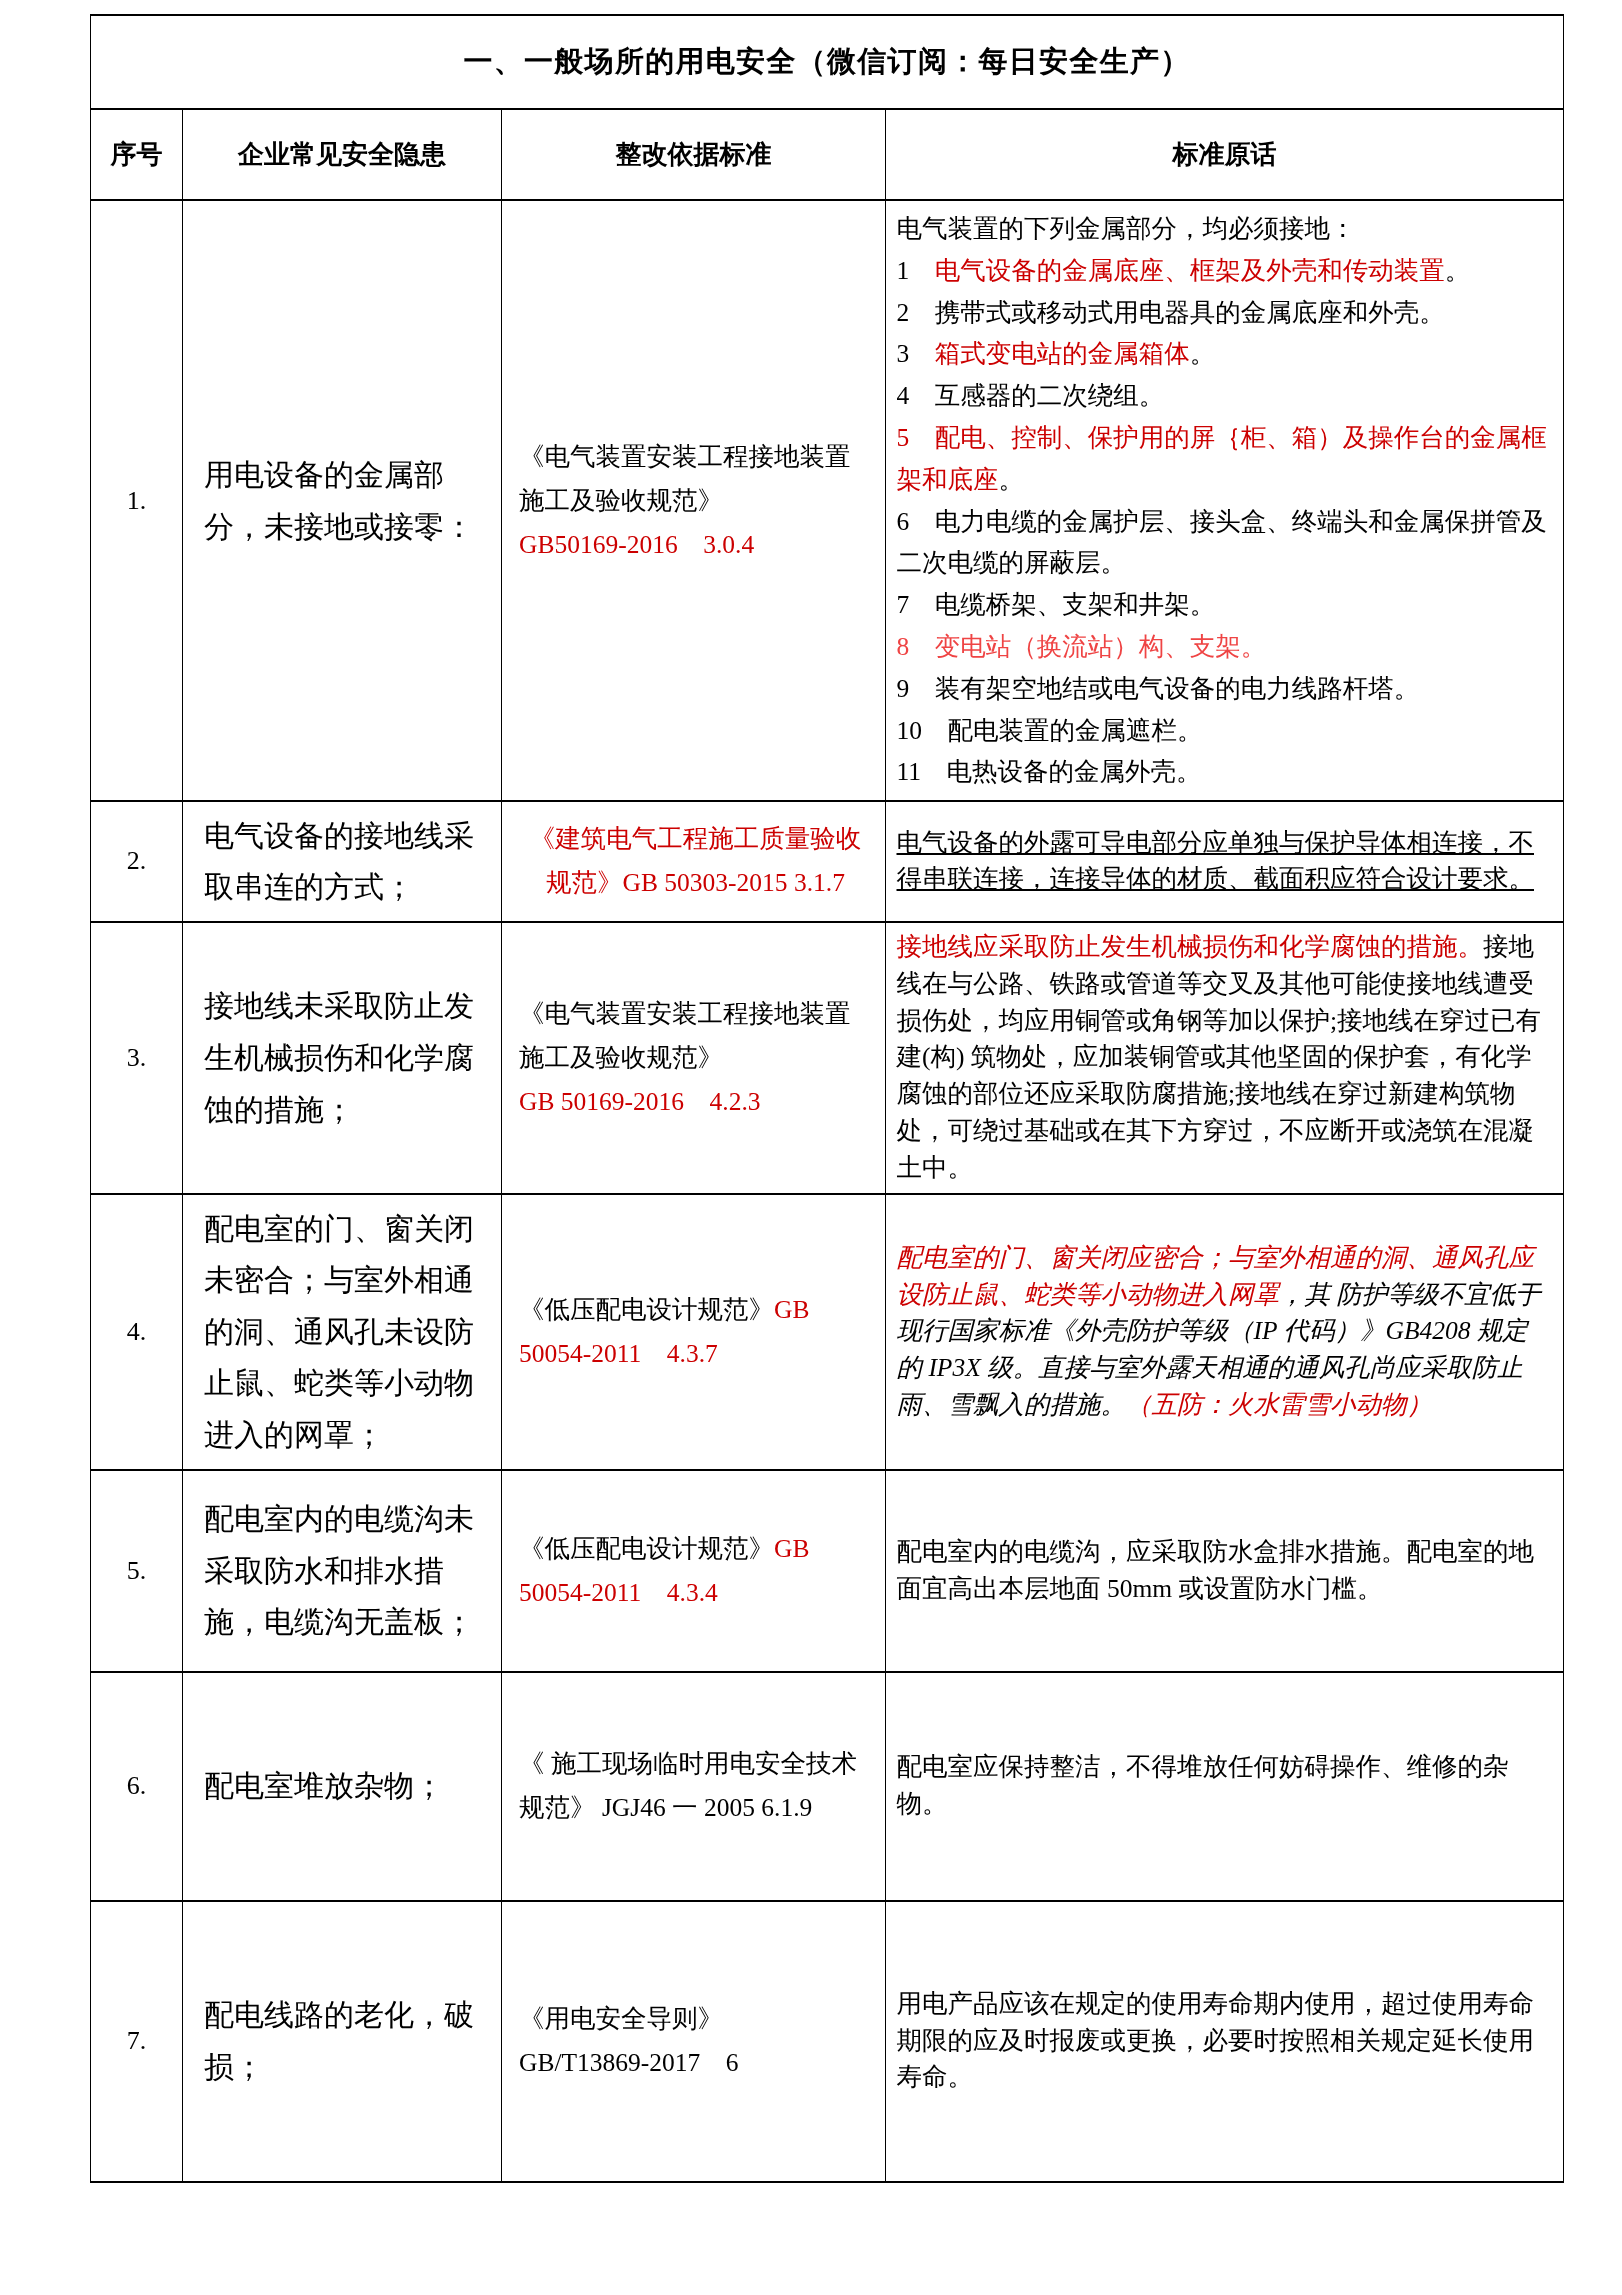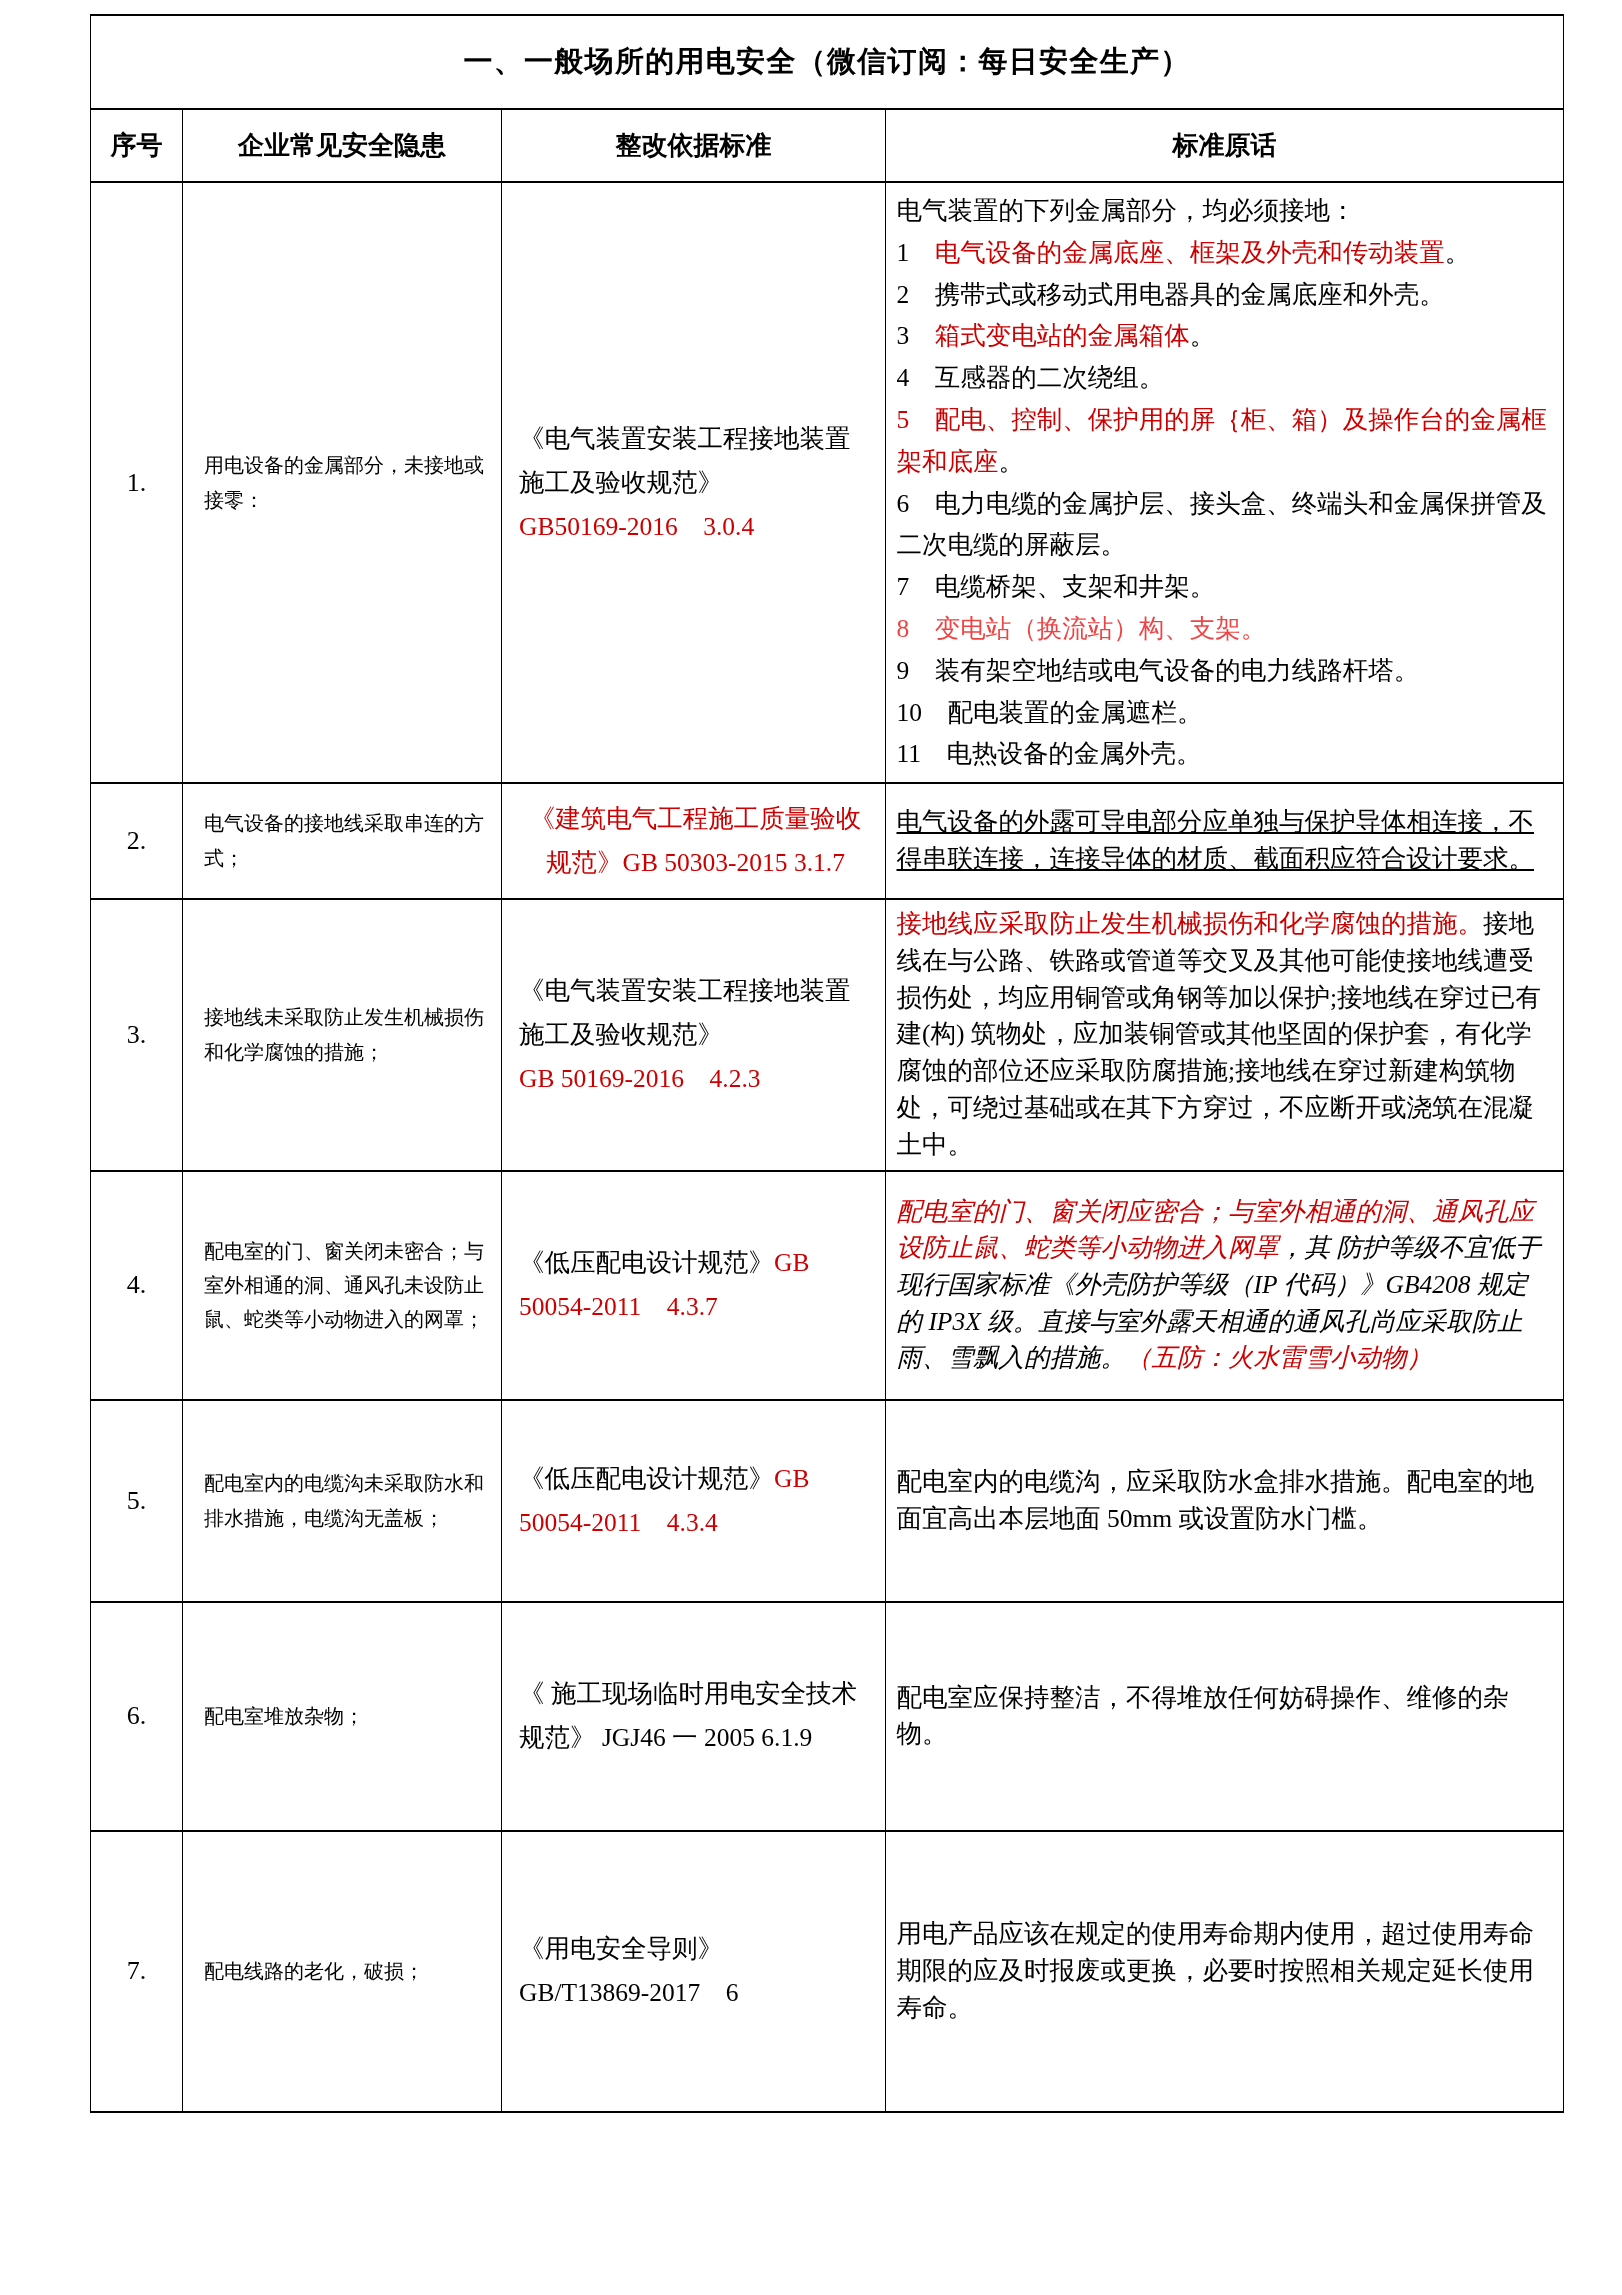--- a/index.html
+++ b/index.html
@@ -52,21 +52,21 @@
   th.hdr {
     font-size: 26px;
     font-weight: bold;
     text-align: center;
   }
   .c-no {
     text-align: center;
     font-size: 26px;
   }
   .c-haz {
-    font-size: 20px;
+    font-size: 30px;
     line-height: 1.72;
     padding: 7.9px 17px 7.9px 21px;
     text-align: left;
   }
   .c-std {
     font-size: 25.5px;
     line-height: 1.72;
     padding: 7.9px 13px 7.9px 17px;
     text-align: left;
   }
@@ -91,21 +91,21 @@
     <colgroup>
       <col style="width:92px">
       <col style="width:319px">
       <col style="width:384px">
       <col style="width:678px">
     </colgroup>
     <tbody>
       <tr style="height:94px">
         <td class="subtitle-cell" colspan="4">一、一般场所的用电安全（微信订阅：每日安全生产）</td>
       </tr>
-      <tr style="height:73px">
+      <tr style="height:91px">
         <th class="hdr">序号</th>
         <th class="hdr">企业常见安全隐患</th>
         <th class="hdr">整改依据标准</th>
         <th class="hdr">标准原话</th>
       </tr>
 
       <tr class="row-1" style="height:514px">
         <td class="c-no">1.</td>
         <td class="c-haz">用电设备的金属部分，未接地或接零：</td>
         <td class="c-std" style="text-align: left;">

